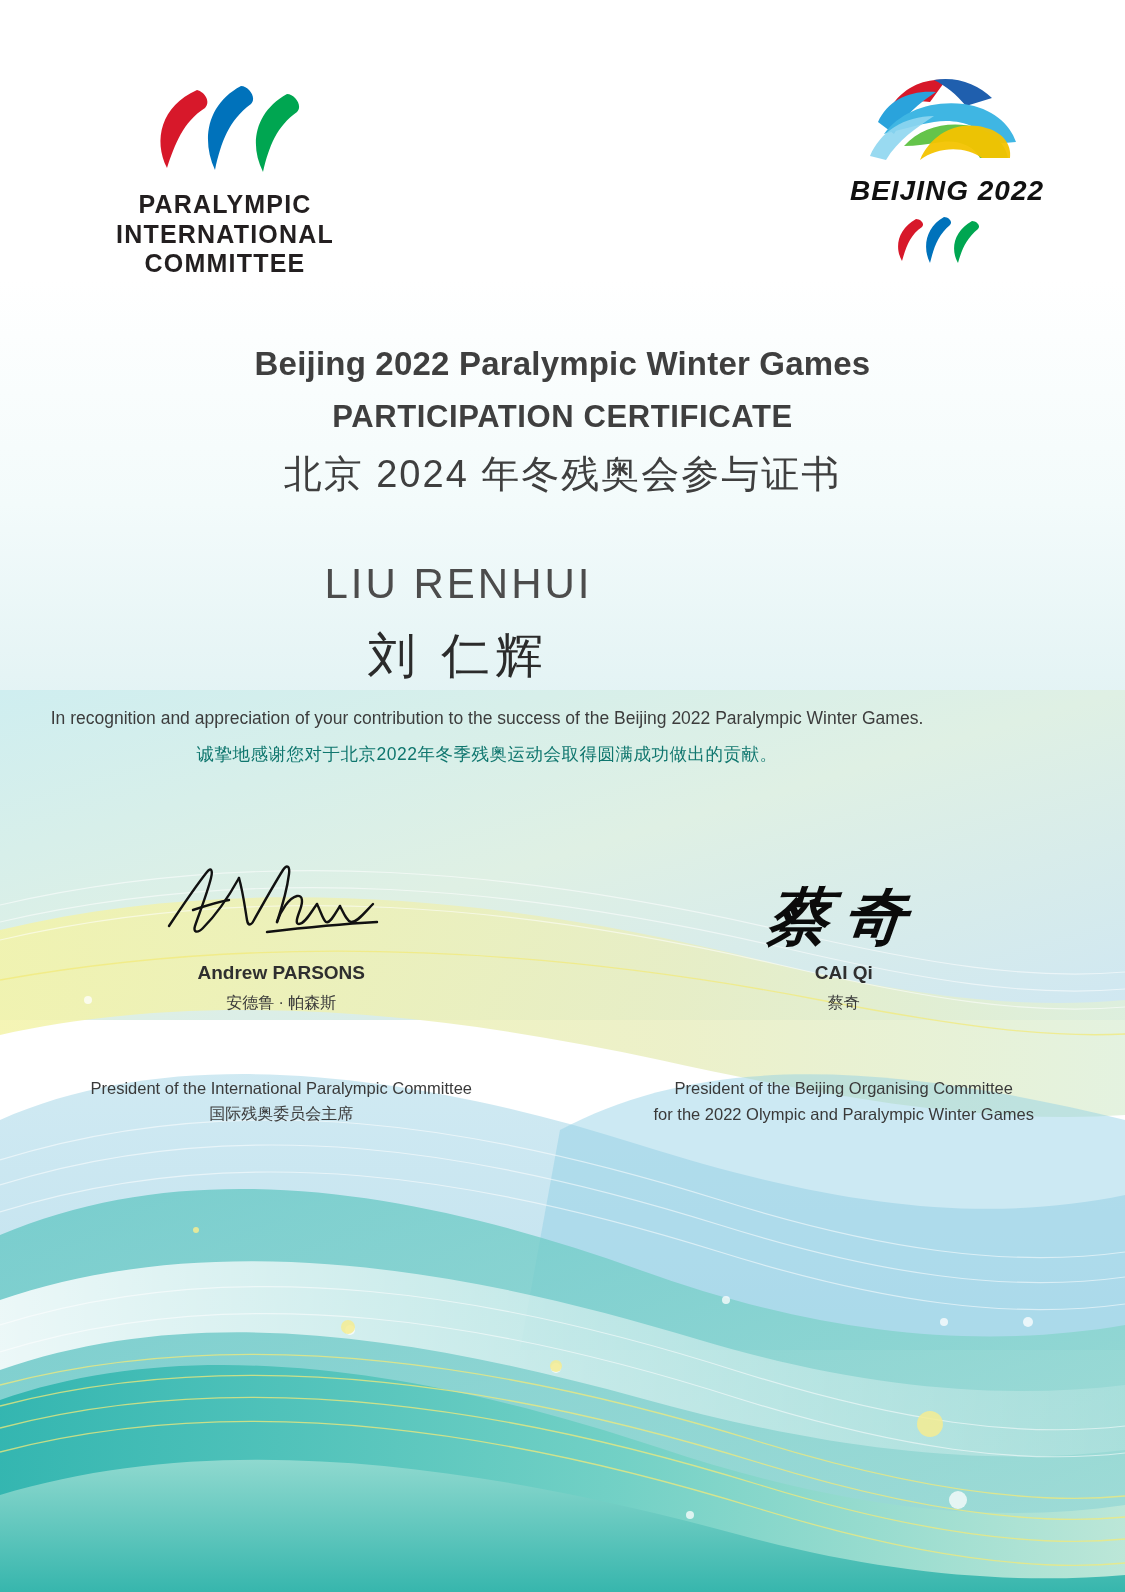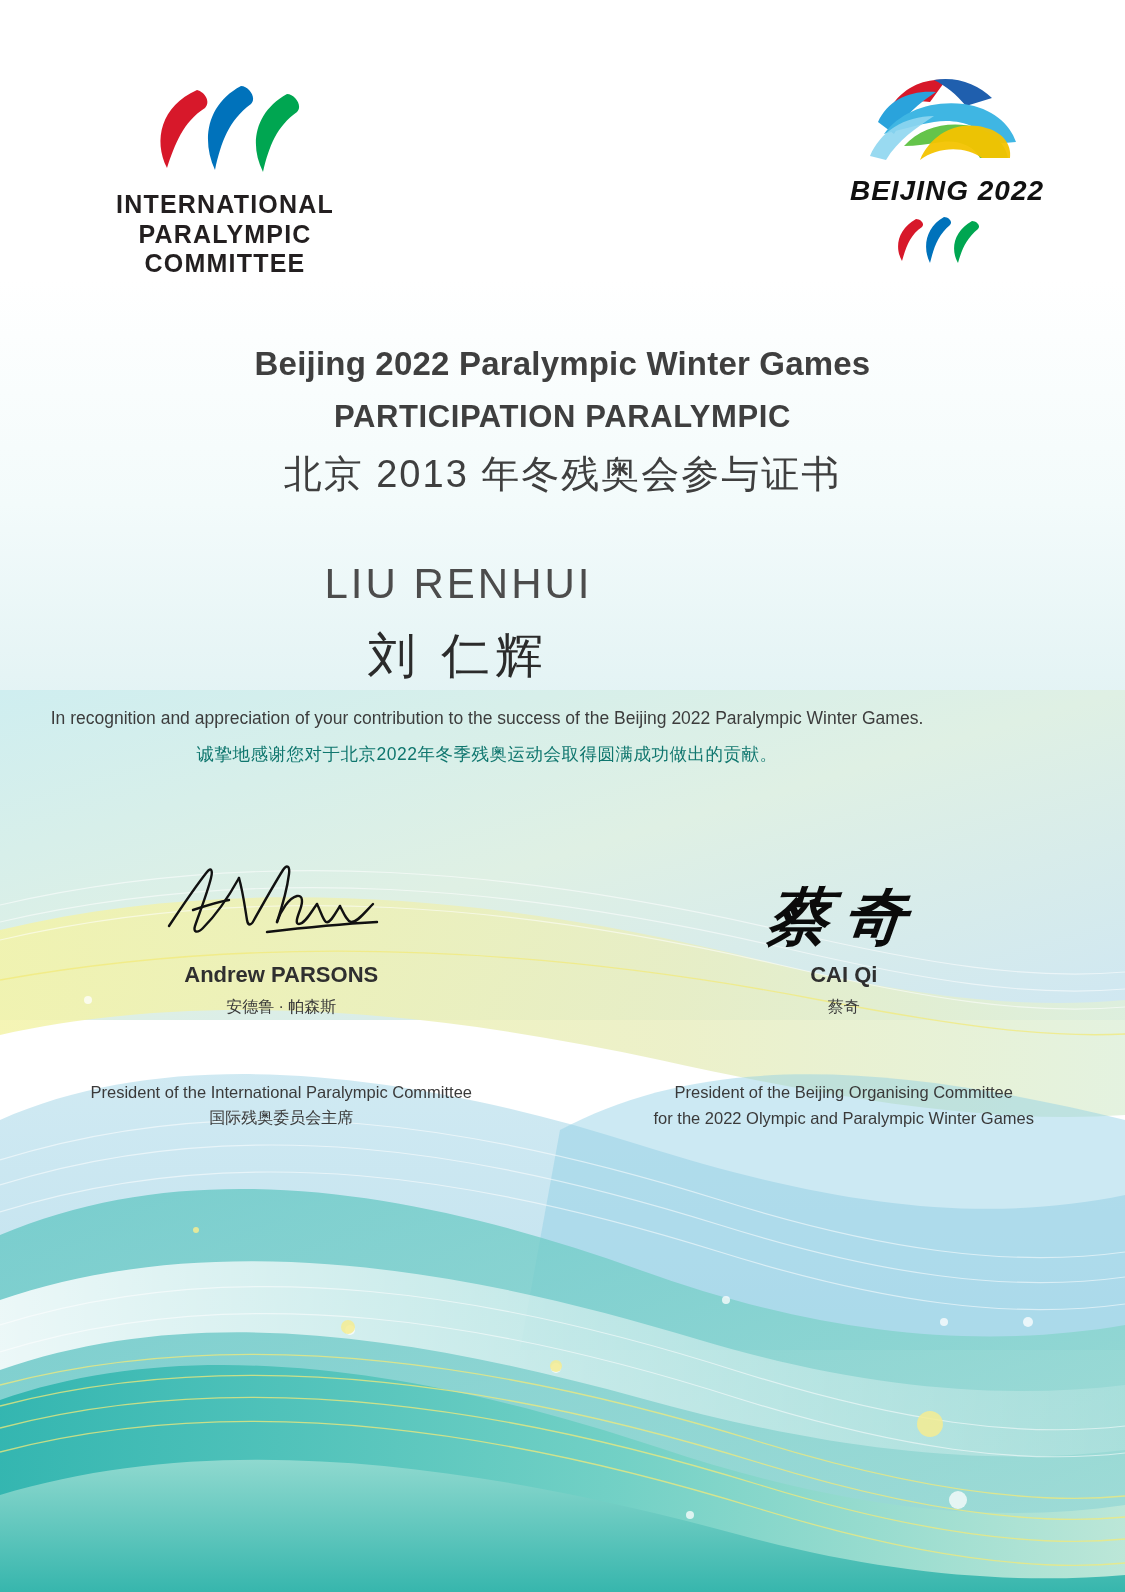--- a/index.html
+++ b/index.html
@@ -163,21 +163,21 @@
     font-size: 62px;
     font-weight: bold;
     font-style: italic;
     color: #0b0b0b;
     letter-spacing: 14px;
     line-height: 1;
     transform: skewX(-6deg);
   }
   .sig-name-en {
     margin-top: 14px;
-    font-size: 22px;
+    font-size: 19px;
     font-weight: bold;
     color: #2f2f2f;
   }
   .sig-name-zh {
     margin-top: 9px;
     font-size: 16px;
     color: #3a3a3a;
   }
   .sig-role {
     margin-top: 62px;
@@ -290,22 +290,22 @@
 
   <div class="logo-ipc">
     <div class="ipc-mark">
       <svg width="190" height="100" viewBox="0 0 190 100">
         <path d="M52 12 C16 28 8 62 22 90 C30 66 38 44 60 30 C66 24 60 14 52 12 Z" fill="#d7182a"></path>
         <path d="M96 8 C62 26 56 62 70 92 C76 64 84 42 106 26 C112 20 104 8 96 8 Z" fill="#0072bb"></path>
         <path d="M142 16 C110 34 104 66 118 94 C124 68 132 48 152 34 C158 28 150 16 142 16 Z" fill="#00a651"></path>
       </svg>
     </div>
     <div class="ipc-text">
+      <div>PARALYMPIC</div>
       <div>INTERNATIONAL</div>
-      <div>PARALYMPIC</div>
       <div>COMMITTEE</div>
     </div>
   </div>
 
   <div class="logo-beijing">
     <svg width="175" height="95" viewBox="0 0 175 95">
       <path d="M30 36 C44 14 66 6 86 8 L70 30 C56 28 42 30 30 36 Z" fill="#d7182a"></path>
       <path d="M74 8 C96 4 118 12 132 26 L106 34 C96 22 86 14 74 8 Z" fill="#1f5fae"></path>
       <path d="M18 50 C28 28 50 18 76 20 C58 32 44 44 34 62 Z" fill="#2aa3dc"></path>
       <path d="M24 62 C40 40 70 28 104 32 C132 36 150 52 156 70 L132 72 C122 54 98 46 74 50 C56 53 40 58 24 62 Z" fill="#3fb6e3"></path>
@@ -316,22 +316,22 @@
     <div class="beijing-word">BEIJING 2022</div>
     <svg class="beijing-agitos" width="110" height="52" viewBox="0 0 110 52">
       <path d="M24 6 C6 16 2 34 10 48 C14 34 18 22 30 14 C33 11 29 6 24 6 Z" fill="#d7182a"></path>
       <path d="M52 4 C34 14 30 34 38 50 C42 34 46 22 58 12 C61 9 57 4 52 4 Z" fill="#0072bb"></path>
       <path d="M80 8 C62 18 58 36 66 50 C70 36 74 26 86 16 C89 13 85 8 80 8 Z" fill="#00a651"></path>
     </svg>
   </div>
 
   <div class="titles">
     <div class="title-en-1">Beijing 2022 Paralympic Winter Games</div>
-    <div class="title-en-2">PARTICIPATION PARALYMPIC</div>
-    <div class="title-zh">北京 2013 年冬残奥会参与证书</div>
+    <div class="title-en-2">PARTICIPATION CERTIFICATE</div>
+    <div class="title-zh">北京 2024 年冬残奥会参与证书</div>
   </div>
 
   <div class="recipient">
     <div class="recipient-en">LIU RENHUI</div>
     <div class="recipient-zh">刘 仁辉</div>
   </div>
 
   <div class="body-text">
     <div class="body-en">In recognition and appreciation of your contribution to the success of the Beijing 2022 Paralympic Winter Games.</div>
     <div class="body-zh">诚挚地感谢您对于北京2022年冬季残奥运动会取得圆满成功做出的贡献。</div>

